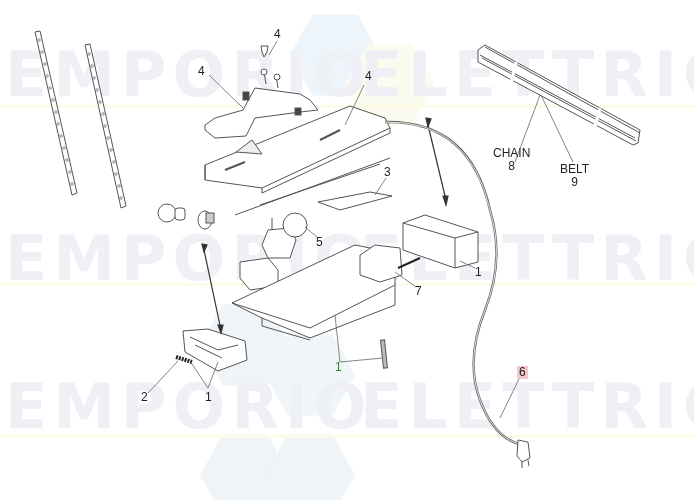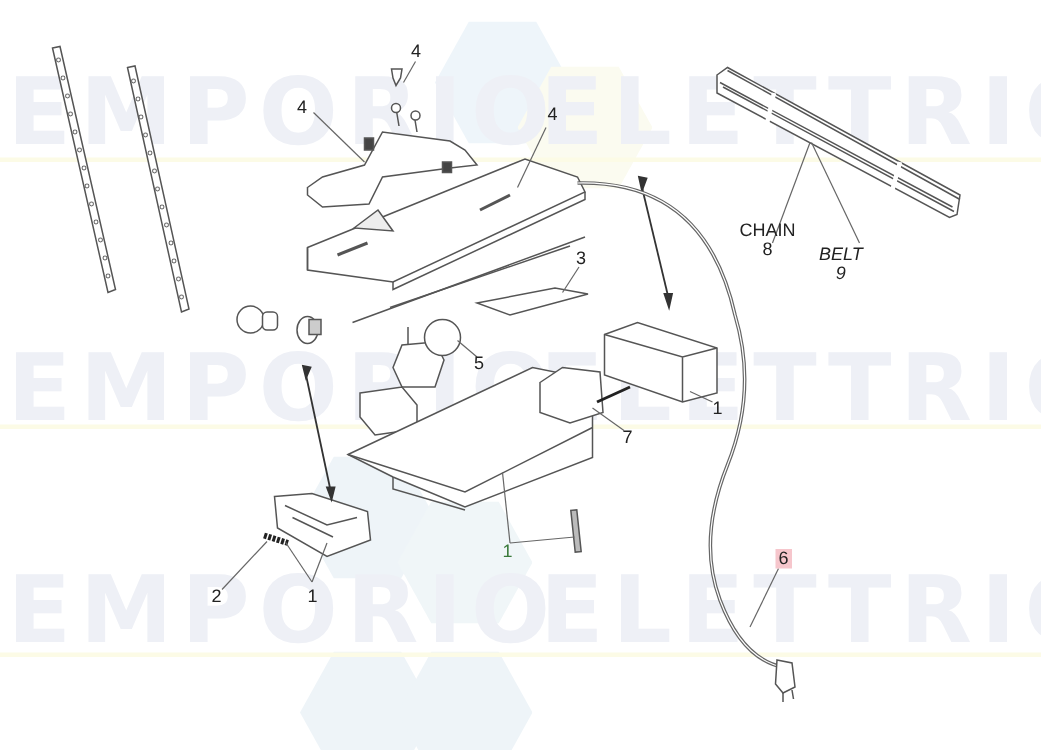--- a/index.html
+++ b/index.html
@@ -213,16 +213,16 @@
 <div class="label" style="left:415px;top:285px;">7</div>
 <div class="label green" style="left:335px;top:361px;">1</div>
 <div class="label" style="left:141px;top:391px;">2</div>
 <div class="label" style="left:205px;top:391px;">1</div>
 <div class="label highlight" style="left:517px;top:366px;">6</div>
 
 <div class="label" style="left:493px;top:147px;">
   <div>CHAIN</div>
   <div>8</div>
 </div>
-<div class="label" style="left:546px;top:163px;font-style:italic;">
+<div class="label" style="left:560px;top:163px;">
   <div>BELT</div>
   <div>9</div>
 </div>
 
 </body></html>

